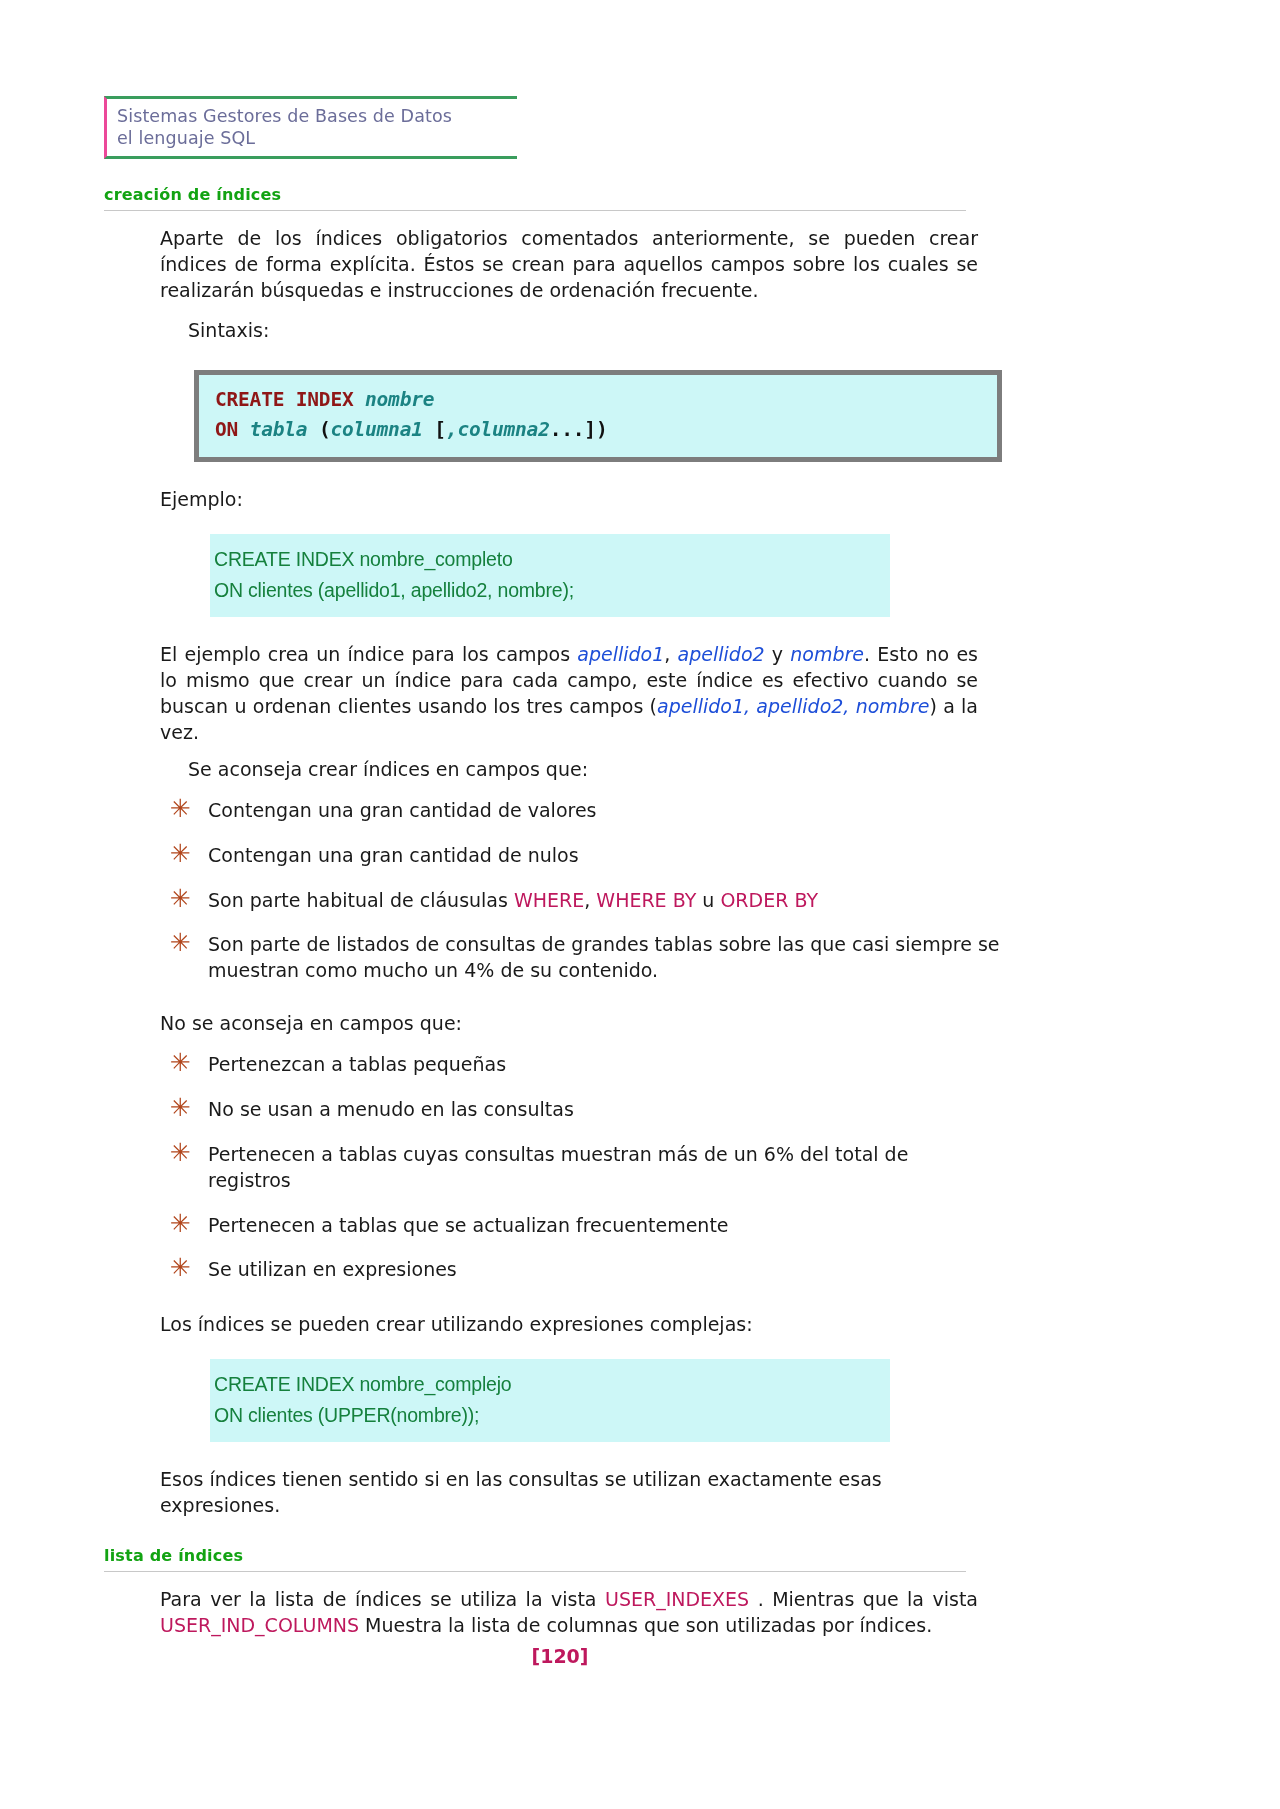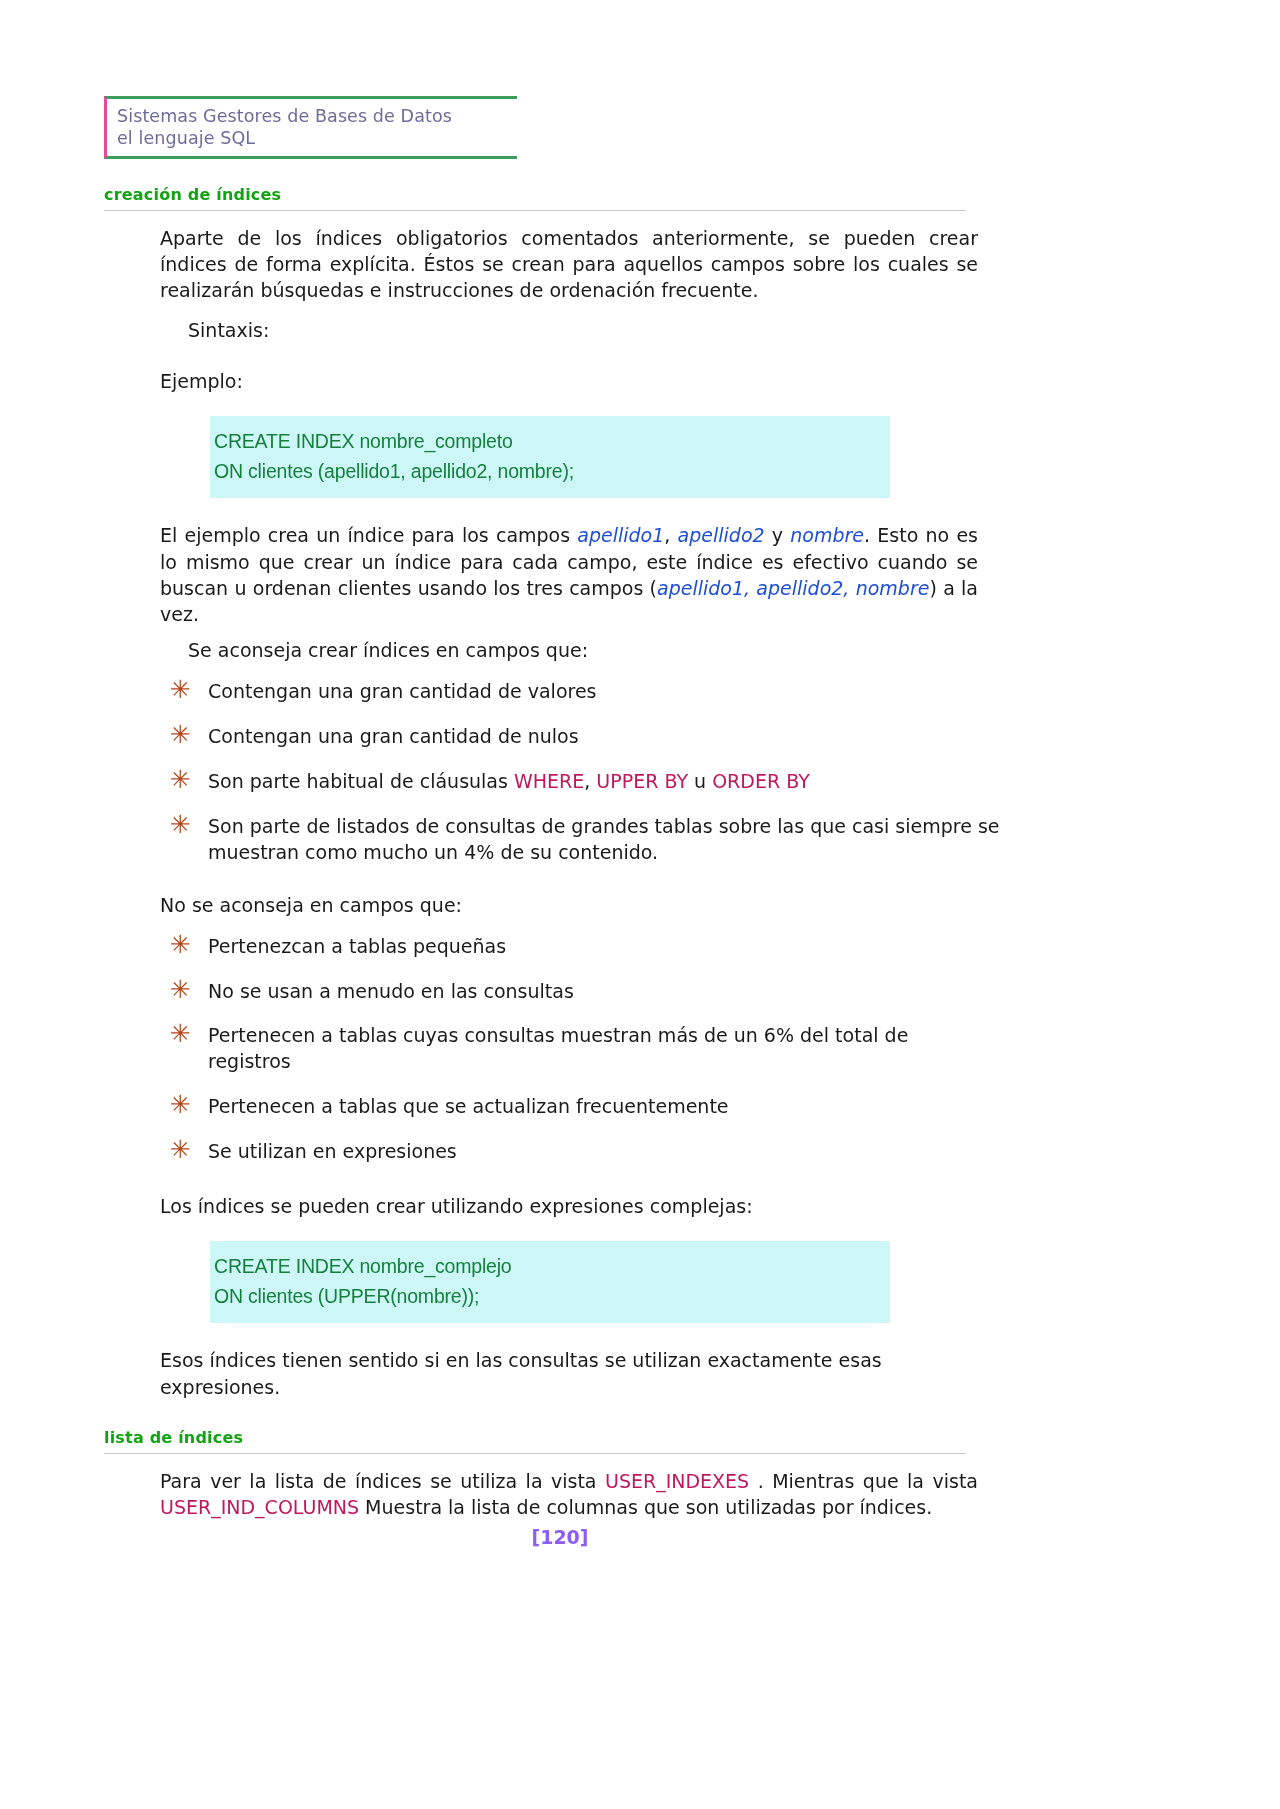--- a/index.html
+++ b/index.html
@@ -150,21 +150,21 @@
     line-height: 1.1;
     font-family: "DejaVu Sans", sans-serif;
   }
   ul.starlist.wide li { width: 812px; }
 
   
   .page-number {
     text-align: center;
     font-size: 19px;
     font-weight: bold;
-    color: #8b5cf6;
+    color: #be185d;
     margin: 6px 0 0 0;
     width: 880px;
     margin-left: 20px;
   }
 </style>
 </head>
 <body>
 
 <div class="page">
 
@@ -175,20 +175,24 @@
 
   <div class="section-head">
     <span class="section-title">creación de índices</span>
   </div>
 
   <div class="body-block">
     <p class="para">Aparte de los índices obligatorios comentados anteriormente, se pueden crear índices de forma explícita. Éstos se crean para aquellos campos sobre los cuales se realizarán búsquedas e instrucciones de ordenación frecuente.</p>
     <p class="para left indent tight">Sintaxis:</p>
   </div>
 
+  <div class="code-frame">
+    <div class="code-line"><span class="c-kw">CREATE INDEX </span><span class="c-var">nombre</span></div>
+    <div class="code-line"><span class="c-kw">ON </span><span class="c-var">tabla </span><span class="c-punc">(</span><span class="c-var">columna1 </span><span class="c-punc">[</span><span class="c-var">,columna2</span><span class="c-punc">...])</span></div>
+  </div>
 
   <div class="body-block">
     <p class="para left" style="margin-top:24px">Ejemplo:</p>
   </div>
 
   <div class="code-plain">
     <div class="code-line">CREATE INDEX nombre_completo</div>
     <div class="code-line">ON clientes (apellido1, apellido2, nombre);</div>
   </div>
 
@@ -201,21 +205,21 @@
     <li>
       <span class="star">✳</span>
       <span>Contengan una gran cantidad de valores</span>
     </li>
     <li>
       <span class="star">✳</span>
       <span>Contengan una gran cantidad de nulos</span>
     </li>
     <li>
       <span class="star">✳</span>
-      <span>Son parte habitual de cláusulas </span><span class="kw">WHERE</span><span>, </span><span class="kw">UPPER BY</span><span> u </span><span class="kw">ORDER BY</span>
+      <span>Son parte habitual de cláusulas </span><span class="kw">WHERE</span><span>, </span><span class="kw">WHERE BY</span><span> u </span><span class="kw">ORDER BY</span>
     </li>
     <li>
       <span class="star">✳</span>
       <span>Son parte de listados de consultas de grandes tablas sobre las que casi siempre se muestran como mucho un 4% de su contenido.</span>
     </li>
   </ul>
 
   <div class="body-block" style="margin-top:26px">
     <p class="para left">No se aconseja en campos que:</p>
   </div>

